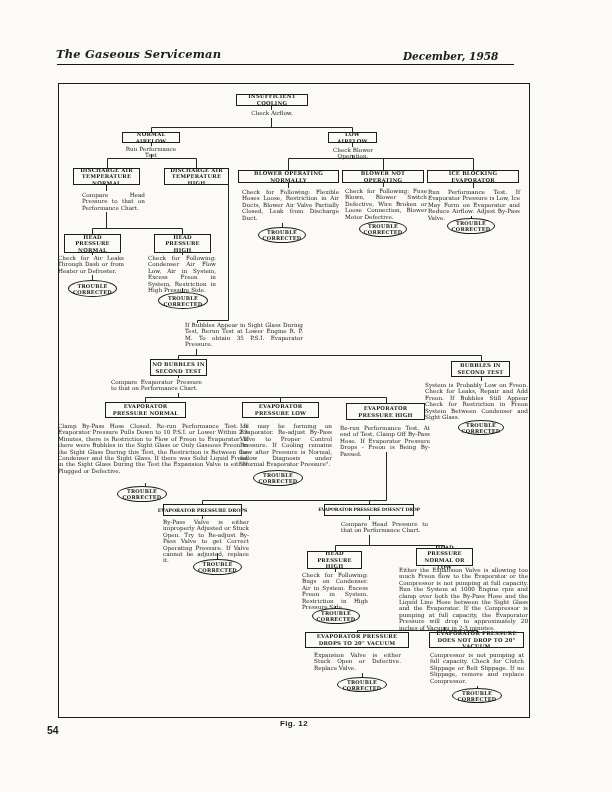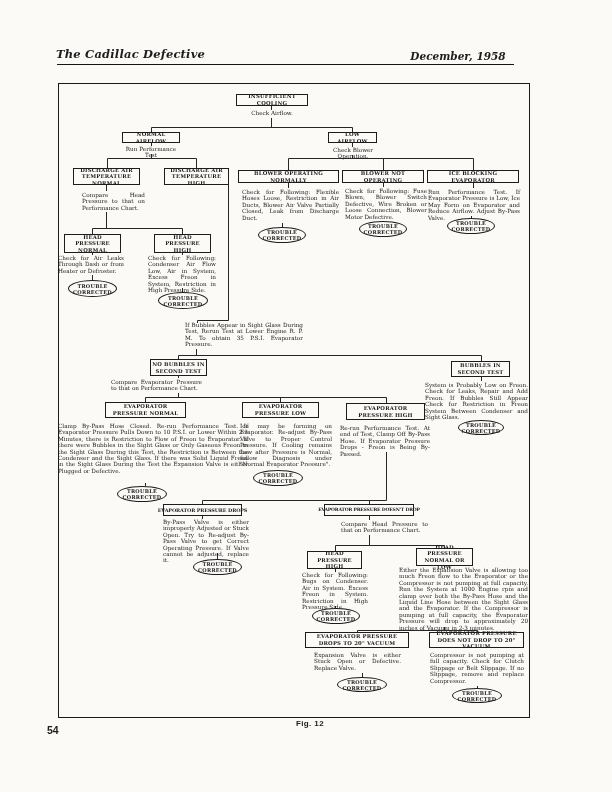--- a/index.html
+++ b/index.html
@@ -1,37 +1,37 @@
 <!DOCTYPE html>
 <html><head>
 <meta charset="utf-8">
 <style>
   html,body{margin:0;padding:0;background:#ddd;}
   .page{position:relative;width:612px;height:792px;background:#fbfaf7;overflow:hidden;
         font-family:"DejaVu Serif",serif;color:#1d1d1d;}
   .frame{position:absolute;left:58px;top:83px;width:470px;height:633px;border:1.4px solid #1a1a1a;}
   .pub{position:absolute;left:56px;top:48px;font:italic 700 11.5px/13px "DejaVu Serif",serif;letter-spacing:.2px;}
-  .issue{position:absolute;left:403px;top:50px;width:110px;text-align:center;font:italic 700 10.5px/12px "DejaVu Serif",serif;}
+  .issue{position:absolute;left:403px;top:50px;width:110px;text-align:left;font:italic 700 10.5px/12px "DejaVu Serif",serif;}
   .hrule{position:absolute;left:57px;top:64px;width:457px;height:1.4px;background:#161616;}
   .node{position:absolute;border:1px solid #1c1c1c;display:flex;align-items:center;justify-content:center;
         text-align:center;font:700 5.3px/6.6px "DejaVu Serif",serif;letter-spacing:.2px;padding:1px;box-sizing:border-box;background:#fbfaf7;}
   .ell{position:absolute;border:1px solid #1c1c1c;border-radius:50%;display:flex;align-items:center;justify-content:center;
        text-align:center;font:700 5px/6px "DejaVu Serif",serif;letter-spacing:.3px;padding:1px 4px;box-sizing:border-box;background:#fbfaf7;}
   .txt{position:absolute;font:5.7px/6.4px "DejaVu Serif",serif;text-align:justify;color:#222;}
   .txt.c{text-align:center;}
-  .fig{position:absolute;left:280px;top:719px;width:60px;text-align:center;font:700 8px/9px "Liberation Sans",sans-serif;letter-spacing:.4px;}
+  .fig{position:absolute;left:264px;top:719px;width:60px;text-align:center;font:700 8px/9px "Liberation Sans",sans-serif;letter-spacing:.4px;}
   .pgnum{position:absolute;left:47px;top:725px;font:700 10.5px/11px "Liberation Sans",sans-serif;}
   svg.wires{position:absolute;left:0;top:0;pointer-events:none;}
 </style>
 </head>
 <body>
 
 <div class="page">
 
-  <div class="pub">The Cadillac Defective</div>
+  <div class="pub">The Gaseous Serviceman</div>
   <div class="issue">December, 1958</div>
   <div class="hrule"></div>
 
   <div class="frame"></div>
 
   <svg class="wires" width="612" height="792" viewBox="0 0 612 792">
     <path fill="none" stroke="#262626" stroke-width="1" d="
       M271.5 106V110 M271.5 118V127.5 M151.5 127.5H352.5 M151.5 127.5V132 M352.5 127.5V132
       M151.5 143V146 M151.5 154V158.5 M107.5 158.5H196.5 M107.5 158.5V168 M196.5 158.5V168
       M352.5 143V147 M352.5 155V158.5 M288.5 158.5H473.5 M288.5 158.5V170 M383.5 158.5V170 M473.5 158.5V170

